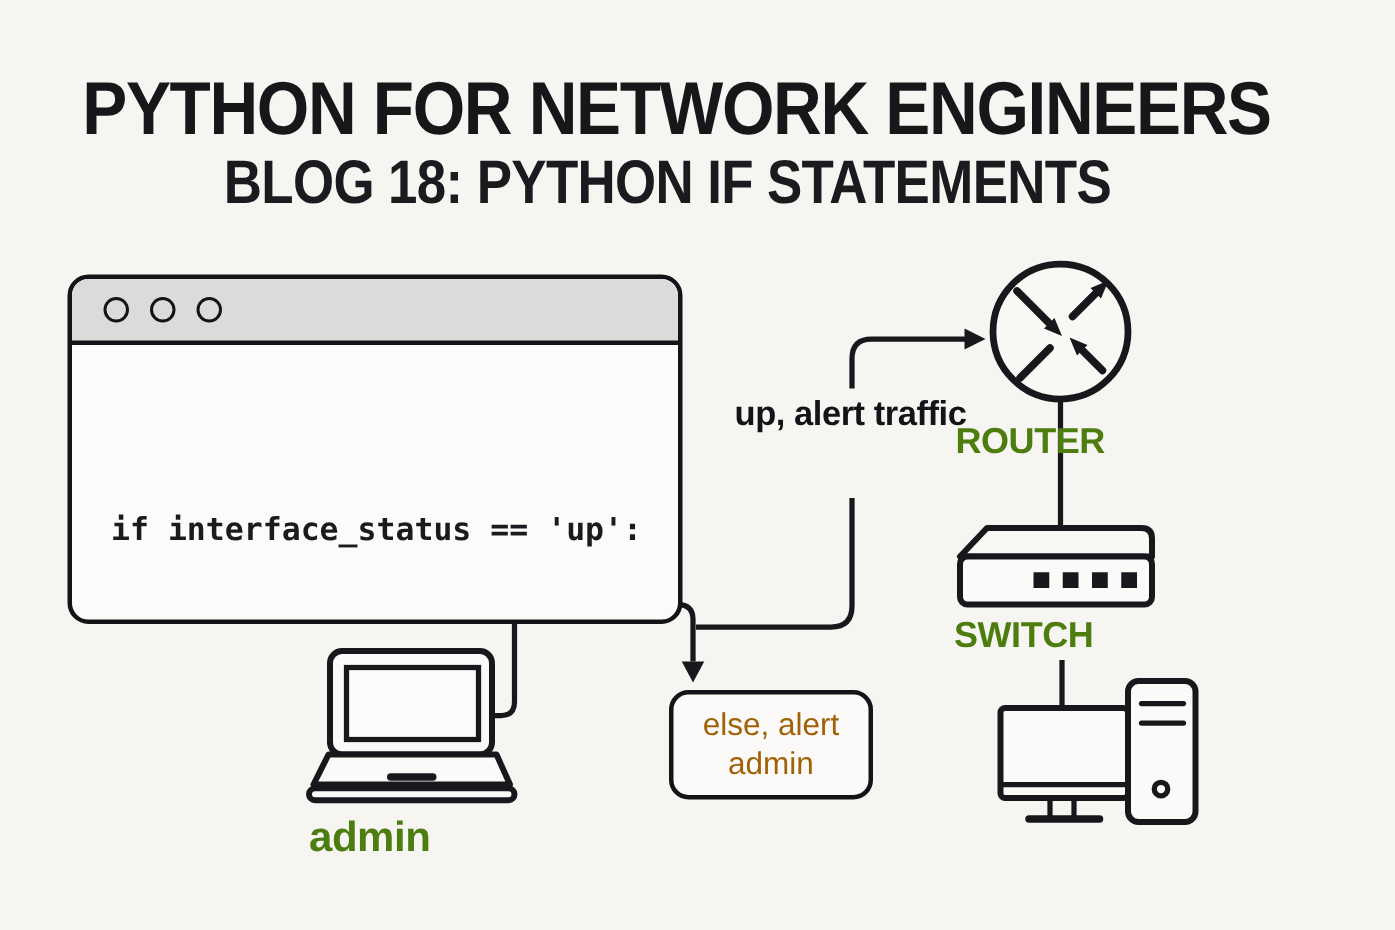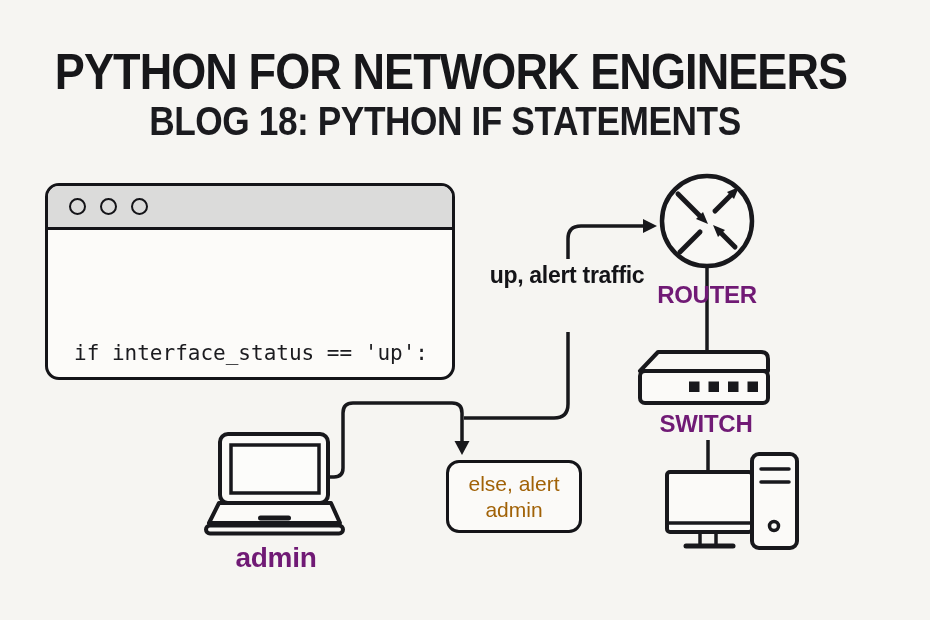--- a/index.html
+++ b/index.html
@@ -13,23 +13,23 @@
     font-size:50px;font-weight:800;letter-spacing:-1px;line-height:1;
     transform:scaleX(0.90);color:#17171a;white-space:nowrap;
   }
   .subtitle{
     position:absolute;left:0;right:40px;top:101px;text-align:center;
     font-size:41px;font-weight:700;letter-spacing:-0.5px;line-height:1;
     transform:scaleX(0.86);color:#1b1b1f;white-space:nowrap;
   }
   .art{position:absolute;left:0;top:0;width:930px;height:620px;}
   .code-window{
-    position:absolute;left:45px;top:183px;width:410px;height:197px;
+    position:absolute;left:45px;top:183px;width:410px;height:233px;
     box-sizing:border-box;border:3px solid #141418;border-radius:14px;
-    background:#fcfbf9;overflow:hidden;
+    background:#fcfbf9;overflow:hidden;font-weight:bold;
   }
   .win-titlebar{
     height:41px;background:#dbdbda;border-bottom:3px solid #141418;
     display:flex;align-items:center;gap:14px;padding-left:21px;
   }
   .win-dot{
     width:13px;height:13px;border-radius:50%;
     border:2.5px solid #141418;background:transparent;display:inline-block;
   }
   .code-body{
@@ -43,21 +43,21 @@
     letter-spacing:-0.3px;
   }
   .else-box{
     position:absolute;left:446px;top:460px;width:136px;height:73px;
     box-sizing:border-box;border:3px solid #141418;border-radius:13px;
     background:#fbfaf8;display:flex;flex-direction:column;
     align-items:center;justify-content:center;
     font-size:21px;line-height:26px;font-weight:500;color:#a16207;
   }
   .dev-label{
-    position:absolute;text-align:center;font-weight:700;color:#701a75;
+    position:absolute;text-align:left;font-weight:700;color:#4d7c0f;
     letter-spacing:-0.3px;white-space:nowrap;
   }
   .lbl-router{left:637px;top:281px;width:140px;font-size:24px;}
   .lbl-switch{left:636px;top:410px;width:140px;font-size:24px;}
   .lbl-host{left:646px;top:553px;width:140px;font-size:28px;}
   .lbl-admin{left:206px;top:542px;width:140px;font-size:28px;}
 </style>
 </head>
 <body>
 

